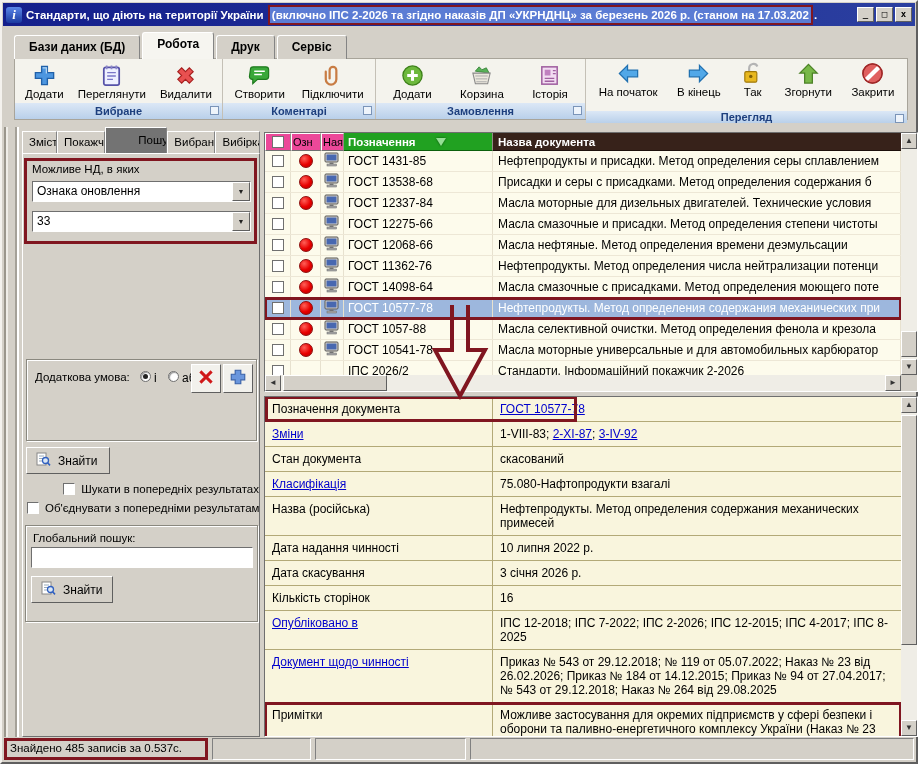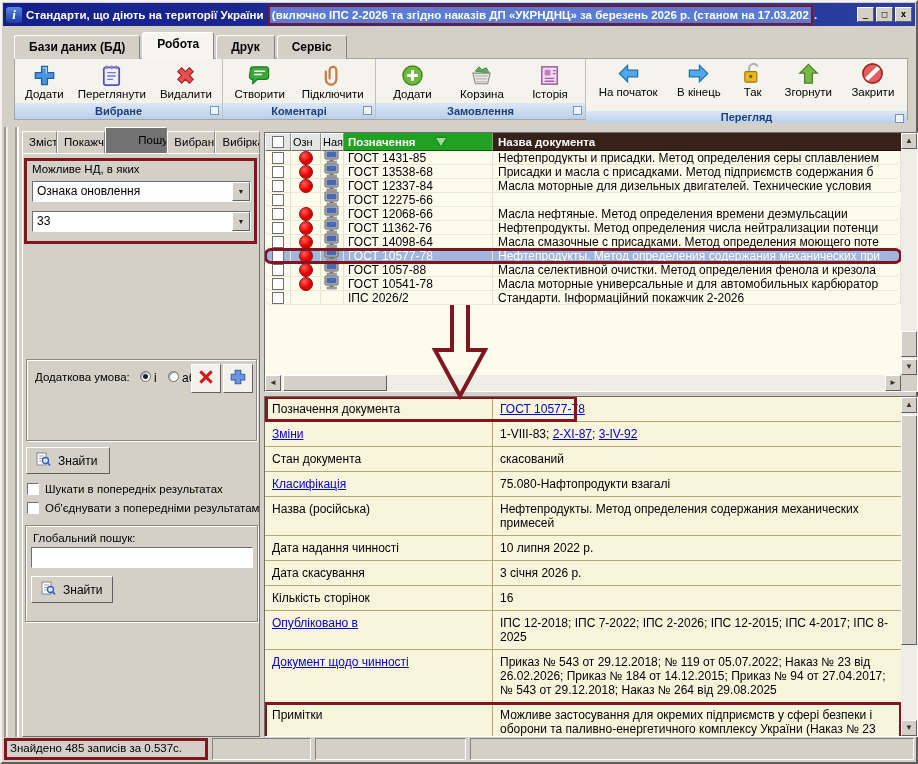--- a/index.html
+++ b/index.html
@@ -58,42 +58,42 @@
 #radio-and{left:113px;top:11px;}
 #radio-or{left:141px;top:11px;}
 #radio-and-label{position:absolute;left:127px;top:11px;}
 #radio-or-label{position:absolute;left:155px;top:11px;}
 .sqbtn{position:absolute;top:4px;width:30px;height:29px;background:#f2f1ec;border:1px solid;border-color:#fff #5f5f5f #5f5f5f #fff;display:flex;align-items:center;justify-content:center;}
 #btn-del-cond{right:35px;}
 #btn-add-cond{right:3px;}
 .findbtn{position:absolute;background:#d4d0c8;border:1px solid;border-color:#fff #5f5f5f #5f5f5f #fff;display:flex;align-items:center;gap:7px;padding:0 9px;font-size:12px;}
 #find1{left:3px;top:293px;width:84px;height:27px;}
 .cbrow{position:absolute;left:4px;right:0;height:15px;display:flex;align-items:center;gap:6px;overflow:hidden;white-space:nowrap;}
-#cbrow1{top:327px;}
+#cbrow1{top:327px;justify-content:flex-end;}
 #cbrow2{top:346px;}
 .cbox{flex:0 0 12px;width:12px;height:12px;background:#fff;border:1px solid;border-color:#6f6f6f #fff #fff #6f6f6f;}
 .cblabel{font-size:11.5px;}
 #gb-global{left:2px;top:371px;width:233px;height:97px;}
 #global-label{position:absolute;left:7px;top:6px;font-size:11.5px;}
 #global-input{position:absolute;left:5px;top:21px;width:222px;height:21px;background:#fff;border:1px solid;border-color:#6f6f6f #fff #fff #6f6f6f;font-size:12px;padding:2px 4px;font-family:"Liberation Sans",sans-serif;}
 #find2{left:5px;top:50px;width:82px;height:27px;}
 
 
 #doc-table{position:absolute;left:262px;top:130px;width:654px;height:260px;border:1px solid;border-color:#6f6f6f #fff #fff #6f6f6f;background:#fdfbec;}
 #doc-header{position:absolute;left:0;top:0;height:18px;right:16px;display:flex;z-index:1;}
 .hc{height:18px;border-right:1px solid #928e84;display:flex;align-items:center;overflow:hidden;}
-.hc.gray{background:#e5e5e5;border-top:1px solid #fff;border-left:1px solid #fff;border-bottom:1px solid #6f6f6f;font-size:11px;padding:0 1px;}
+.hc.gray{background:#ec4899;border-top:1px solid #fff;border-left:1px solid #fff;border-bottom:1px solid #6f6f6f;font-size:11px;padding:0 1px;}
 #hc-check{width:26px;justify-content:center;}
 #hc-mark{width:30px;}
 #hc-doc{width:23px;}
 #hc-des{width:149px;background:#21a121;color:#fff;font-weight:bold;font-size:11.5px;padding:0 4px;border-bottom:1px solid #0c600c;gap:12px;}
 #hc-name{flex:1;background:#37221a;color:#fff;font-weight:bold;font-size:11.5px;padding:0 5px;border-bottom:1px solid #1c0f0a;border-right:none;}
 #sort-tri{width:0;height:0;border-left:5px solid transparent;border-right:5px solid transparent;border-top:8px solid #96e096;margin-left:8px;filter:drop-shadow(0 0 1px #0a500a);}
 #doc-body{position:absolute;left:0;top:18px;right:16px;bottom:16px;overflow:hidden;}
-.trow{position:relative;height:14px;border-bottom:1px solid #ede7d6;display:flex;align-items:center;border-radius:6px;}
+.trow{position:relative;height:21px;border-bottom:1px solid #ede7d6;display:flex;align-items:center;}
 .trow>span{height:100%;display:flex;align-items:center;border-right:1px solid #e7e1cf;}
 .c-cb{width:26px;justify-content:center;}
 .c-mark{width:30px;justify-content:center;}
 .c-doc{width:23px;justify-content:center;}
 .c-des{width:149px;padding:0 4px;white-space:nowrap;overflow:hidden;}
 .c-name{flex:1;padding:0 5px;white-space:nowrap;overflow:hidden;}
 .rcb{width:12px;height:12px;background:#fff;border:1px solid #707070;}
 .rcircle{width:14px;height:14px;border-radius:50%;background:radial-gradient(circle at 35% 30%,#ff6058,#e80000 55%,#b40000);border:1px solid #8e0e0e;}
 .trow.sel{background:#9db7dd;color:#fff;outline:3px solid #801620;outline-offset:-2px;z-index:2;}
 
@@ -425,21 +425,21 @@
           </span>
           <span class="c-doc">
             <span class="rcomp"><svg width="16" height="15" viewBox="0 0 16 15">
                 <rect x="1" y="1" width="13" height="9" rx="1" fill="#d8d4cc" stroke="#555"></rect>
                 <rect x="2.5" y="2.5" width="10" height="6" fill="#4868b0"></rect>
                 <rect x="5.5" y="10.5" width="4" height="1.5" fill="#777"></rect>
                 <rect x="3" y="12" width="9.5" height="2" fill="#aaa" stroke="#666" stroke-width=".5"></rect>
               </svg></span>
           </span>
           <span class="c-des">ГОСТ 13538-68</span>
-          <span class="c-name">Присадки и масла с присадками. Метод підприємств содержания б</span>
+          <span class="c-name">Присадки и серы с присадками. Метод определения содержания б</span>
         </div>
         <div class="trow">
           <span class="c-cb">
             <span class="rcb"></span>
           </span>
           <span class="c-mark">
             <span class="rcircle"></span>
           </span>
           <span class="c-doc">
             <span class="rcomp"><svg width="16" height="15" viewBox="0 0 16 15">
@@ -459,20 +459,21 @@
           <span class="c-mark"></span>
           <span class="c-doc">
             <span class="rcomp"><svg width="16" height="15" viewBox="0 0 16 15">
                 <rect x="1" y="1" width="13" height="9" rx="1" fill="#d8d4cc" stroke="#555"></rect>
                 <rect x="2.5" y="2.5" width="10" height="6" fill="#4868b0"></rect>
                 <rect x="5.5" y="10.5" width="4" height="1.5" fill="#777"></rect>
                 <rect x="3" y="12" width="9.5" height="2" fill="#aaa" stroke="#666" stroke-width=".5"></rect>
               </svg></span>
           </span>
           <span class="c-des">ГОСТ 12275-66</span>
+          <span class="c-name">Масла смазочные и присадки. Метод определения степени чистоты</span>
         </div>
         <div class="trow">
           <span class="c-cb">
             <span class="rcb"></span>
           </span>
           <span class="c-mark">
             <span class="rcircle"></span>
           </span>
           <span class="c-doc">
             <span class="rcomp"><svg width="16" height="15" viewBox="0 0 16 15">

